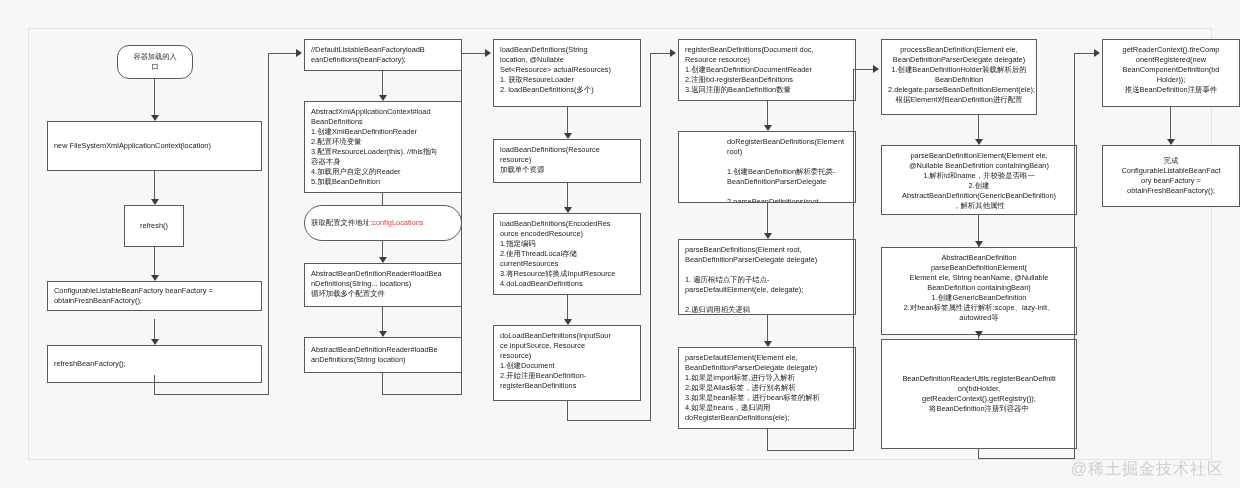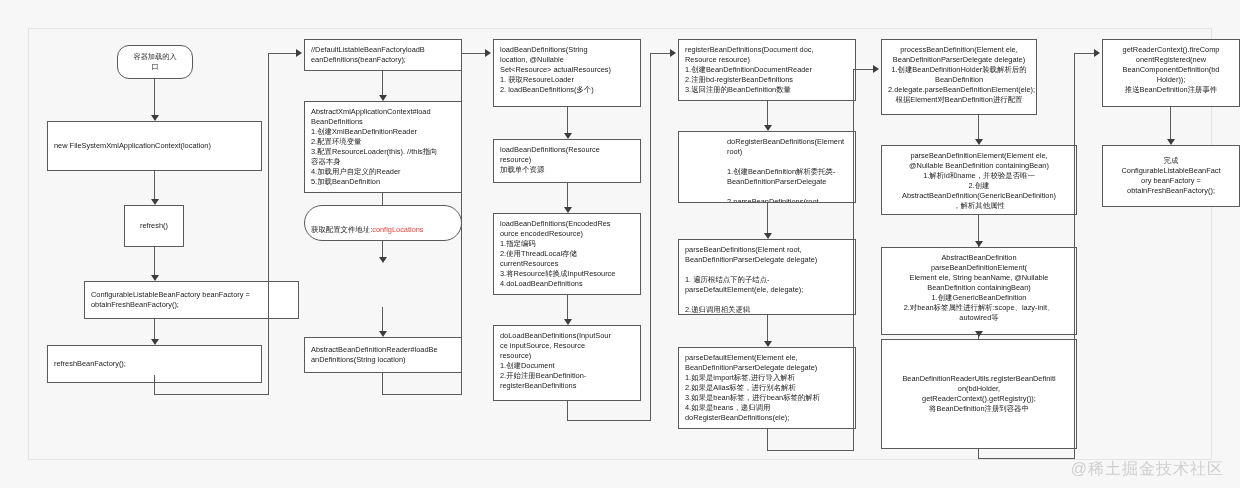--- a/index.html
+++ b/index.html
@@ -39,21 +39,21 @@
   }
   .node.center { text-align: center; }
   .node.vcenter {
     display: flex;
     align-items: center;
     justify-content: flex-start;
   }
   .node.vcenter.center { justify-content: center; }
   .node.mid {
     display: flex;
-    align-items: flex-end;
+    align-items: center;
     border-radius: 18px;
   }
   .node.start {
     border-radius: 12px;
     text-align: center;
     font-size: 7.2px;
     display: flex;
     align-items: center;
     justify-content: center;
     padding: 3px 5px;
@@ -104,21 +104,21 @@
     <div class="arrow-down" style="left:121.5px; top:86px;"></div>
 
     <div class="node vcenter" style="left:18px; top:92px; width:215px; height:50px;">new FileSystemXmlApplicationContext(location)</div>
     <div class="conn v" style="left:125px; top:142px; height:32px;"></div>
     <div class="arrow-down" style="left:121.5px; top:170px;"></div>
 
     <div class="node vcenter center" style="left:95px; top:176px; width:60px; height:42px;">refresh()</div>
     <div class="conn v" style="left:125px; top:218px; height:32px;"></div>
     <div class="arrow-down" style="left:121.5px; top:246px;"></div>
 
-    <div class="node vcenter" style="left:18px; top:252px; width:215px; height:38px;margin-left:37px;">ConfigurableListableBeanFactory beanFactory =
+    <div class="node vcenter" style="left:18px; top:252px; width:215px; height:30px;">ConfigurableListableBeanFactory beanFactory =
 obtainFreshBeanFactory();</div>
     <div class="conn v" style="left:125px; top:290px; height:24px;"></div>
     <div class="arrow-down" style="left:121.5px; top:310px;"></div>
 
     <div class="node vcenter" style="left:18px; top:316px; width:215px; height:38px;">refreshBeanFactory();</div>
 
     <div class="conn v" style="left:125px; top:346px; height:20px;"></div>
     <div class="conn h" style="left:125px; top:364.6px; width:115px;"></div>
     <div class="conn v" style="left:239px; top:24px; height:342px;"></div>
     <div class="conn h" style="left:239px; top:24px; width:30px;"></div>
@@ -139,20 +139,23 @@
 5.加载BeanDefinition</div>
     <div class="conn v" style="left:353px; top:164px; height:34px;"></div>
     <div class="arrow-down" style="left:349.5px; top:192px;"></div>
 
     <div class="node mid" style="left:275px; top:176px; width:158px; height:36px;">
       <span>获取配置文件地址:</span><span class="accent">configLocations</span>
     </div>
     <div class="conn v" style="left:353px; top:212px; height:20px;"></div>
     <div class="arrow-down" style="left:349.5px; top:228px;"></div>
 
+    <div class="node" style="left:275px; top:234px; width:158px; height:44px;">AbstractBeanDefinitionReader#loadBea
+nDefinitions(String... locations)
+循环加载多个配置文件</div>
     <div class="conn v" style="left:353px; top:278px; height:28px;"></div>
     <div class="arrow-down" style="left:349.5px; top:302px;"></div>
 
     <div class="node vcenter" style="left:275px; top:308px; width:158px; height:36px;">AbstractBeanDefinitionReader#loadBe
 anDefinitions(String location)</div>
 
     <div class="conn v" style="left:353px; top:344px; height:22px;"></div>
     <div class="conn h" style="left:353px; top:364.6px; width:80px;"></div>
     <div class="conn v" style="left:432px; top:24px; height:342px;"></div>
     <div class="conn h" style="left:432px; top:24px; width:26px;"></div>

